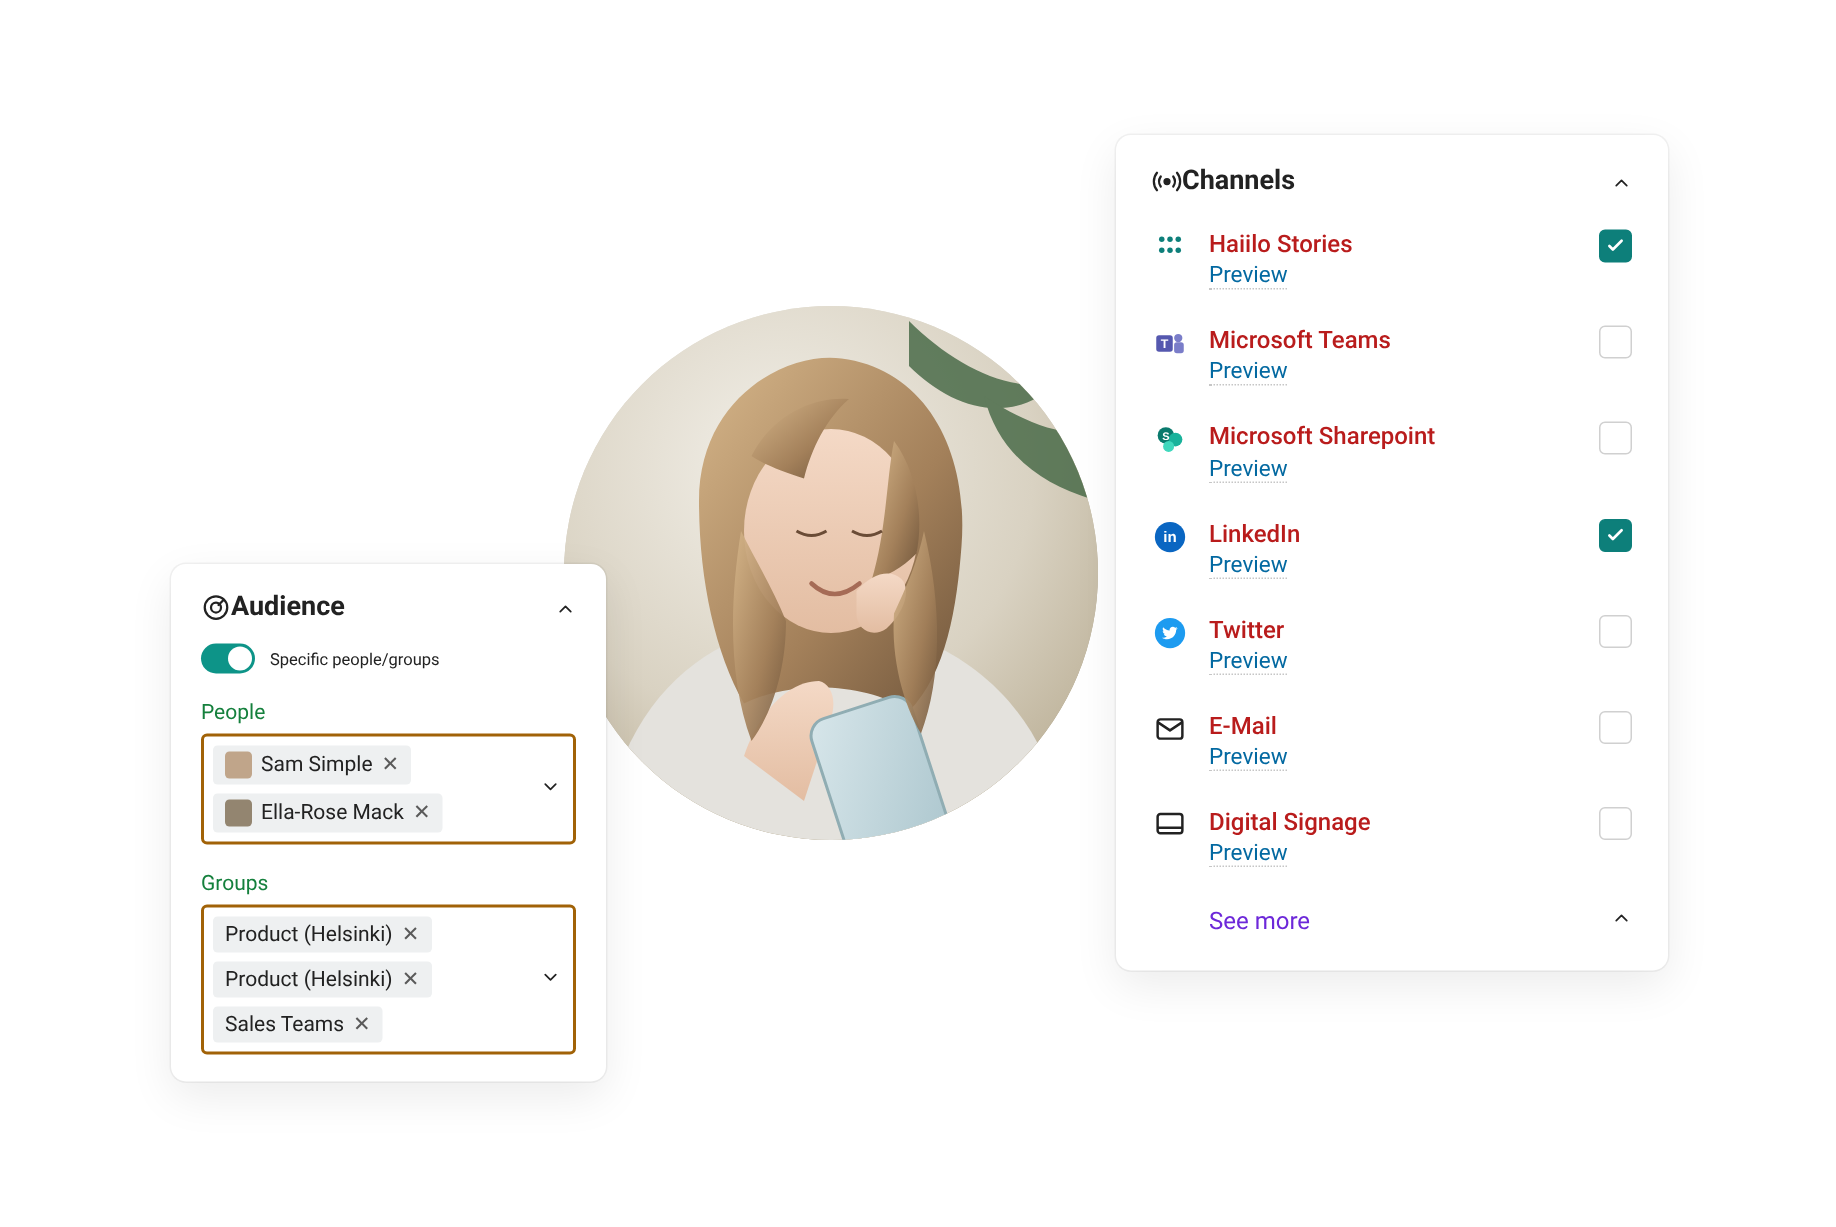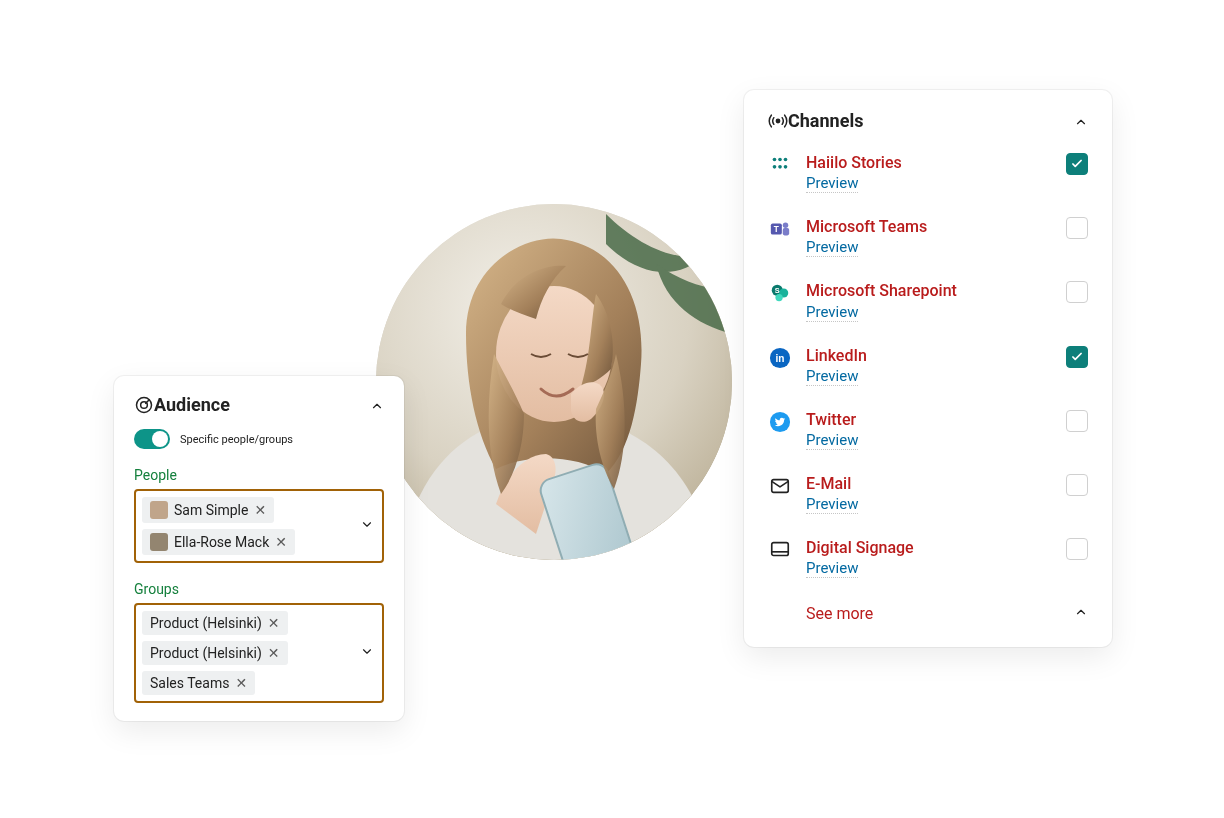--- a/index.html
+++ b/index.html
@@ -171,21 +171,21 @@
   }
   .channel-check.checked {
     background: #0d7f7a;
     border-color: #0d7f7a;
     color: #fff;
   }
   .see-more {
     display: flex;
     padding: 14px 0 14px 38px;
     font-size: 16px;
-    color: #b91c1c;
+    color: #6d28d9;
     cursor: pointer;
   }
   .see-more .sm-chev { margin-left: auto; }
 
   
   .icon-audience svg, .icon-channels svg { display: block; }
 </style>
 </head>
 <body>
 

